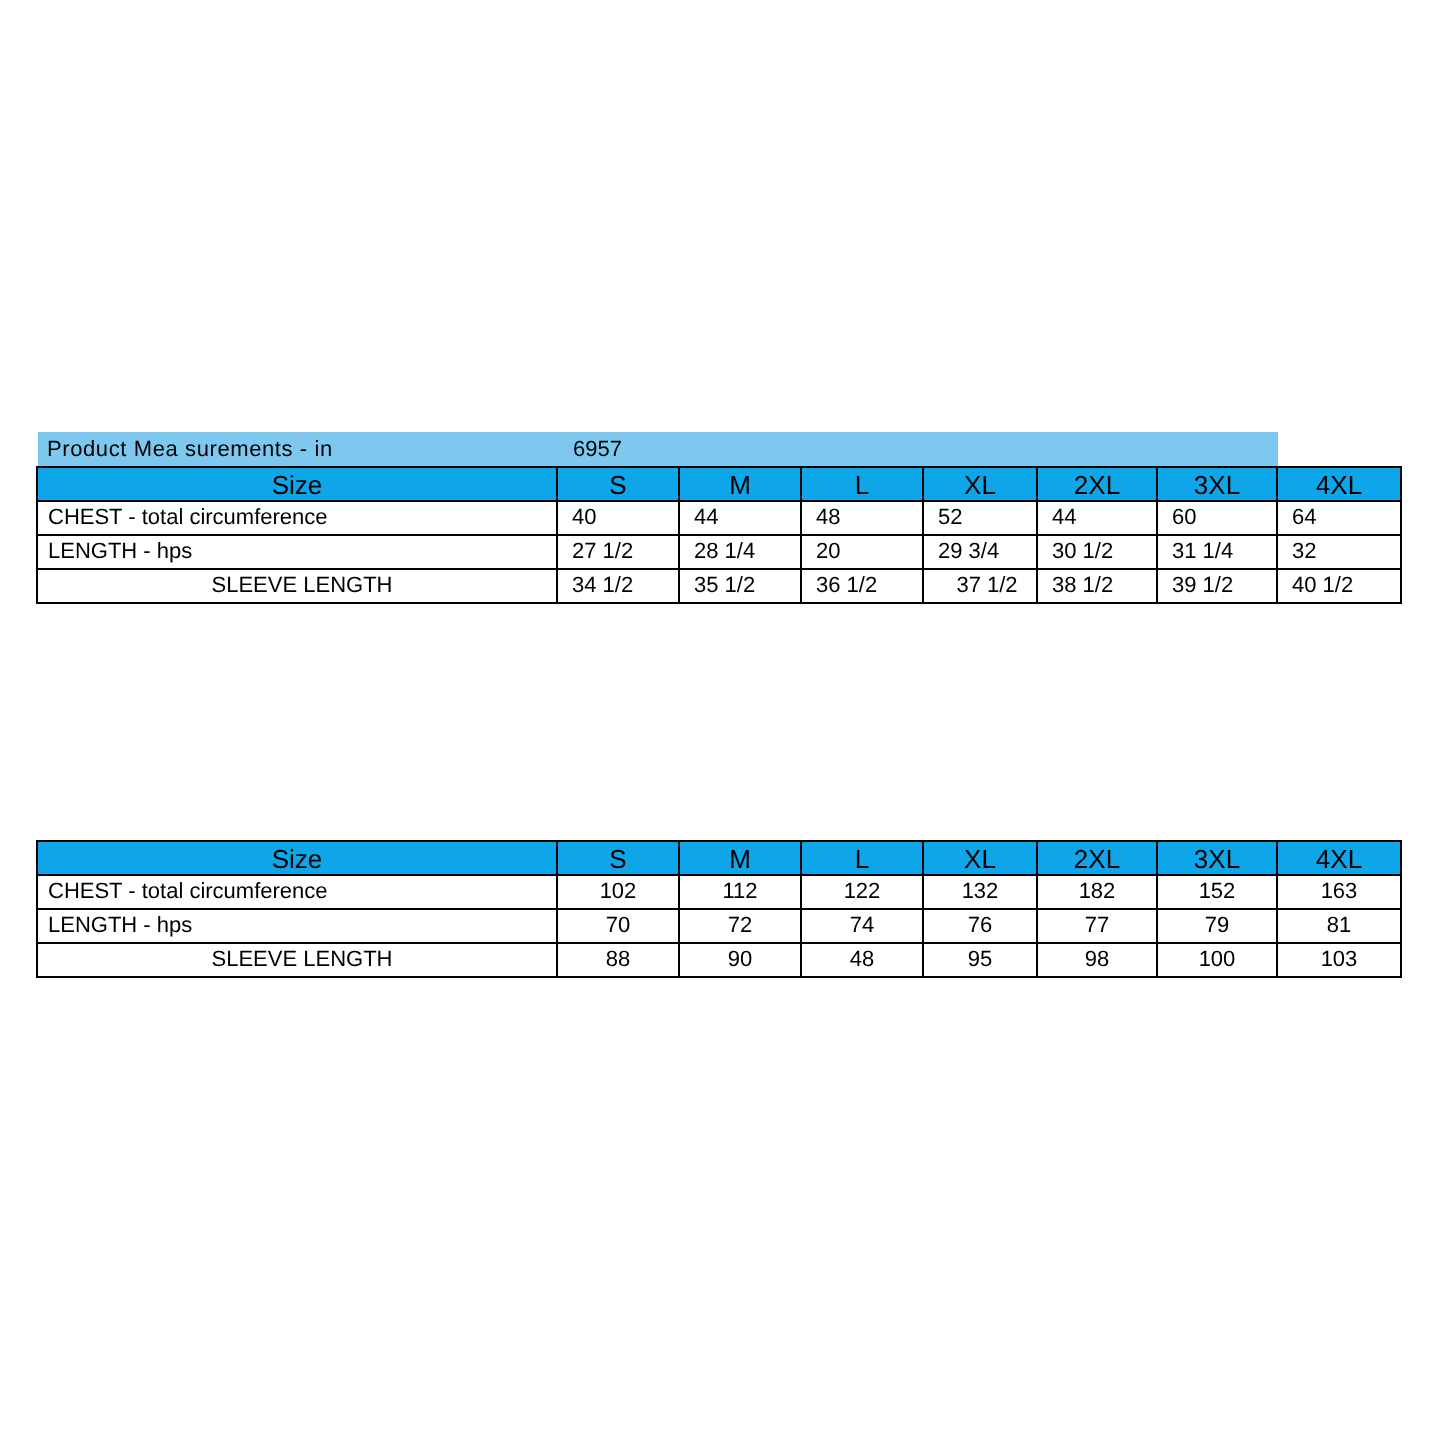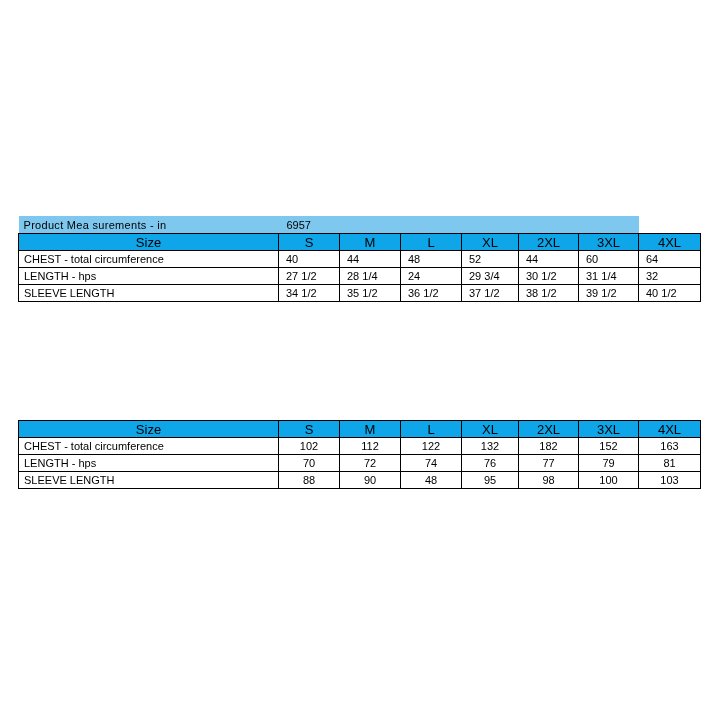--- a/index.html
+++ b/index.html
@@ -74,21 +74,21 @@
   }
   .cell {
     text-align: center;
     font-size: 11px;
   }
   .cell-left {
     text-align: left;
     padding-left: 7px !important;
     font-size: 11px;
   }
-  .bold { font-weight: bold; }
+  .bold { font-weight: bold; text-align: center; }
 
   
   col.c-label { width: 260px; }
   col.c-s     { width: 61px; }
   col.c-m     { width: 61px; }
   col.c-l     { width: 61px; }
   col.c-xl    { width: 57px; }
   col.c-2xl   { width: 60px; }
   col.c-3xl   { width: 60px; }
   col.c-4xl   { width: 62px; }
@@ -132,21 +132,21 @@
       <td class="cell-left">48</td>
       <td class="cell-left">52</td>
       <td class="cell-left">44</td>
       <td class="cell-left">60</td>
       <td class="cell-left">64</td>
     </tr>
     <tr>
       <td class="row-label">LENGTH - hps</td>
       <td class="cell-left frac">27   1/2</td>
       <td class="cell-left frac">28   1/4</td>
-      <td class="cell-left frac">24</td>
+      <td class="cell-left frac">20</td>
       <td class="cell-left frac">29   3/4</td>
       <td class="cell-left frac">30   1/2</td>
       <td class="cell-left frac">31   1/4</td>
       <td class="cell-left frac">32</td>
     </tr>
     <tr>
       <td class="row-label bold">SLEEVE LENGTH</td>
       <td class="cell-left frac">34   1/2</td>
       <td class="cell-left frac">35   1/2</td>
       <td class="cell-left frac">36   1/2</td>

